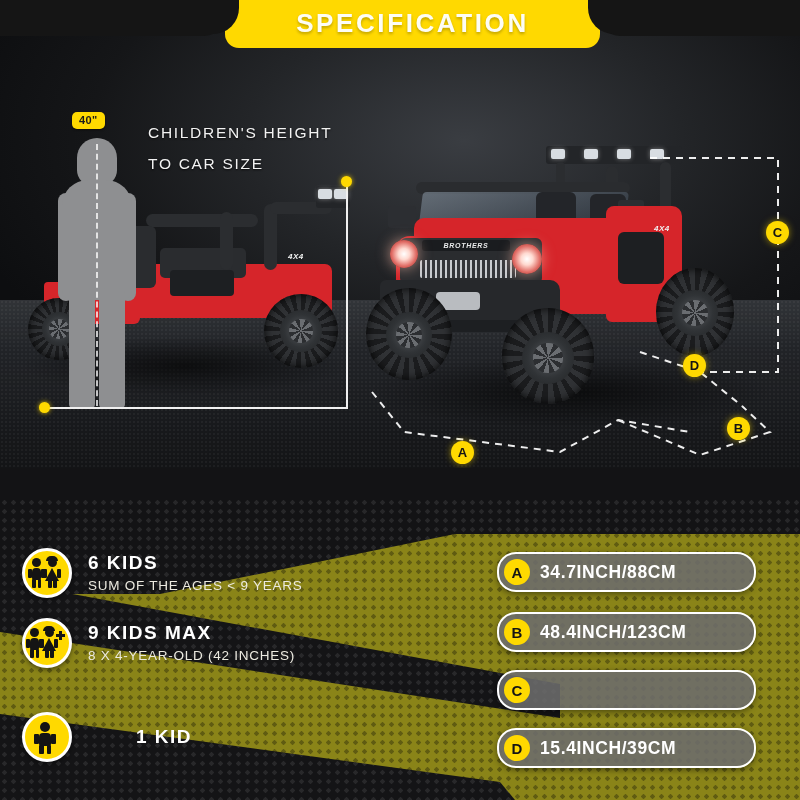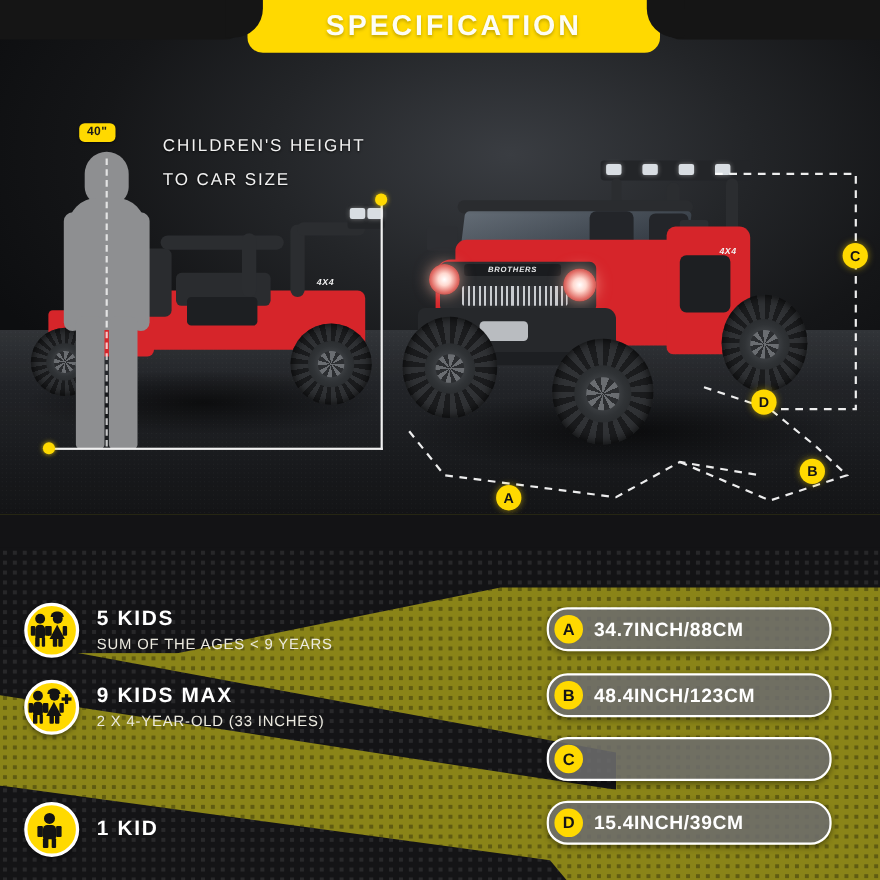--- a/index.html
+++ b/index.html
@@ -326,21 +326,21 @@
       <div class="pic p-leg" style="left:12.5px;top:28px;width:3.5px;height:9px;"></div>
       <div class="pic p-hair" style="left:21px;top:5px;width:12px;height:5px;"></div>
       <div class="pic p-head" style="left:22.5px;top:7px;width:9px;height:9px;"></div>
       <div class="pic p-skirt" style="left:20px;top:17px;"></div>
       <div class="pic p-arm" style="left:18px;top:18px;width:4px;height:9px;"></div>
       <div class="pic p-arm" style="left:32px;top:18px;width:4px;height:9px;"></div>
       <div class="pic p-leg" style="left:23px;top:29px;width:3.5px;height:8px;"></div>
       <div class="pic p-leg" style="left:28px;top:29px;width:3.5px;height:8px;"></div>
     </div>
     <div class="age-text">
-      <div class="age-title">5 KIDS</div>
+      <div class="age-title">6 KIDS</div>
       <div class="age-sub">SUM OF THE AGES &lt; 9 YEARS</div>
     </div>
   </div>
 
   <div class="age-row" style="top:618px;">
     <div class="age-icon">
       <div class="pic p-head" style="left:5px;top:7px;width:9px;height:9px;"></div>
       <div class="pic p-body" style="left:5px;top:17px;width:9px;height:12px;"></div>
       <div class="pic p-arm" style="left:1px;top:18px;width:4px;height:9px;"></div>
       <div class="pic p-arm" style="left:14px;top:18px;width:4px;height:9px;"></div>
@@ -351,25 +351,25 @@
       <div class="pic p-skirt" style="left:17px;top:17px;"></div>
       <div class="pic p-arm" style="left:15px;top:18px;width:4px;height:9px;"></div>
       <div class="pic p-arm" style="left:29px;top:18px;width:4px;height:9px;"></div>
       <div class="pic p-leg" style="left:20px;top:29px;width:3.5px;height:8px;"></div>
       <div class="pic p-leg" style="left:25px;top:29px;width:3.5px;height:8px;"></div>
       <div class="pic" style="left:31px;top:13px;width:9px;height:3px;"></div>
       <div class="pic" style="left:34px;top:10px;width:3px;height:9px;"></div>
     </div>
     <div class="age-text">
       <div class="age-title">9 KIDS MAX</div>
-      <div class="age-sub">2 X 4-YEAR-OLD (33 INCHES)</div>
-    </div>
-  </div>
-
-  <div class="age-row" style="top:729px;">
+      <div class="age-sub">8 X 4-YEAR-OLD (42 INCHES)</div>
+    </div>
+  </div>
+
+  <div class="age-row" style="top:712px;gap:48px;">
     <div class="age-icon">
       <div class="pic p-head" style="left:15px;top:7px;width:10px;height:10px;"></div>
       <div class="pic p-body" style="left:14px;top:18px;width:12px;height:13px;"></div>
       <div class="pic p-arm" style="left:9px;top:19px;width:5px;height:10px;"></div>
       <div class="pic p-arm" style="left:26px;top:19px;width:5px;height:10px;"></div>
       <div class="pic p-leg" style="left:14px;top:30px;width:4.5px;height:9px;"></div>
       <div class="pic p-leg" style="left:21.5px;top:30px;width:4.5px;height:9px;"></div>
     </div>
     <div class="age-text">
       <div class="age-title">1 KID</div>

